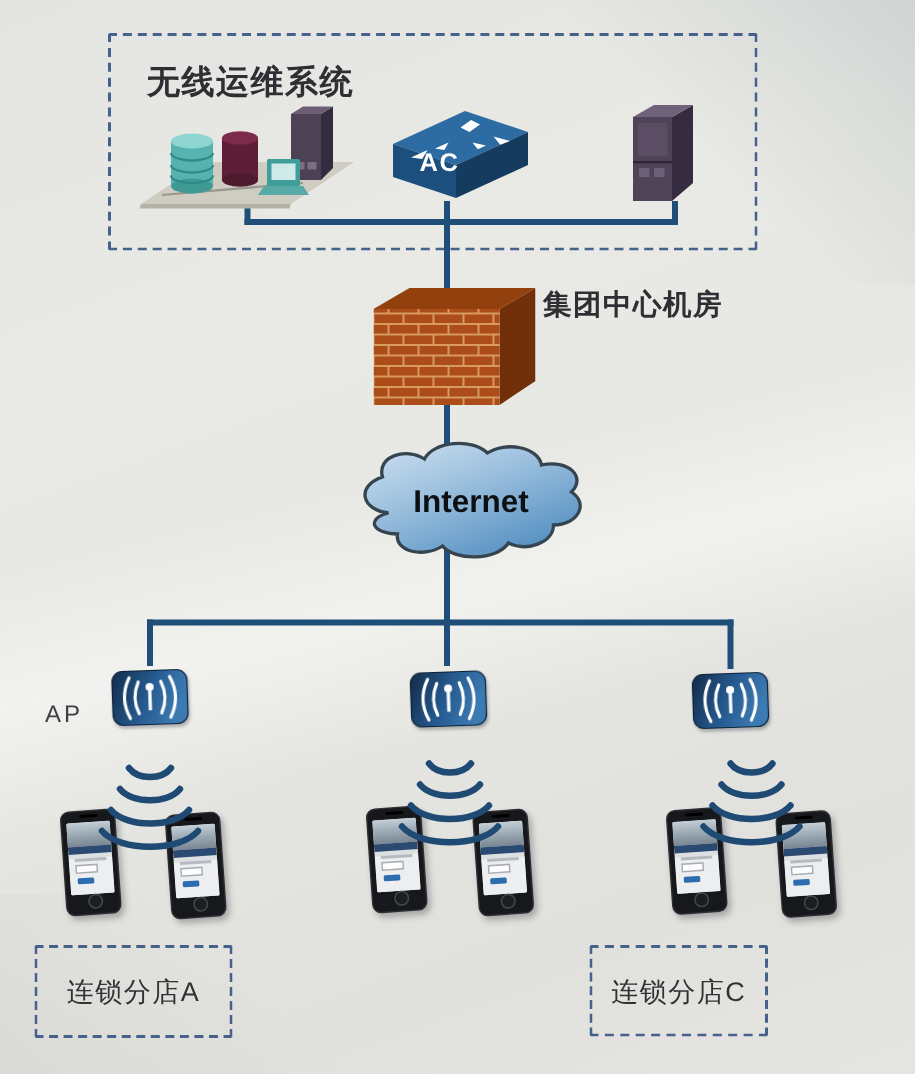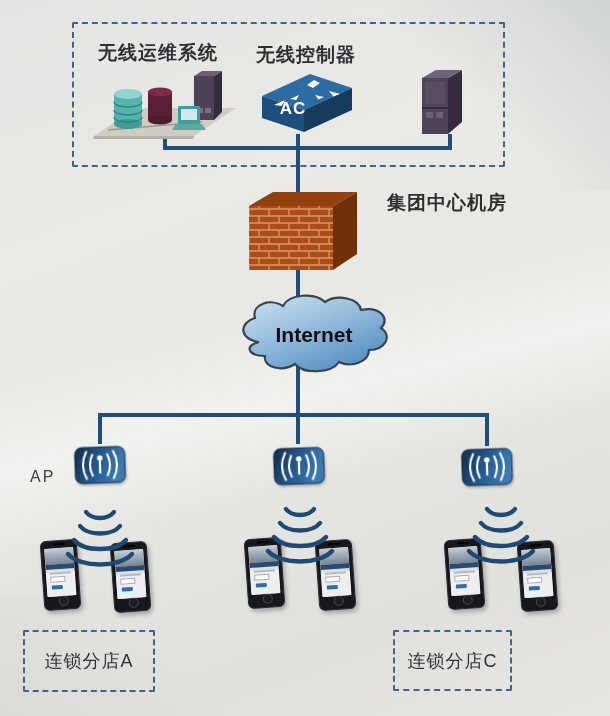--- a/index.html
+++ b/index.html
@@ -11,22 +11,22 @@
   .sheen{position:absolute;z-index:0;pointer-events:none;}
   .sheen-tr{right:-40px;top:-30px;width:300px;height:220px;
     background:linear-gradient(225deg,#c9cfcd 0%,rgba(201,207,205,0) 60%);}
   .sheen-diag{left:-80px;top:300px;width:820px;height:180px;transform:rotate(-14deg);
     background:linear-gradient(180deg,rgba(255,255,255,0) 0%,rgba(255,255,255,0.45) 50%,rgba(255,255,255,0) 100%);}
   .sheen-bl{left:-30px;bottom:-20px;width:260px;height:140px;
     background:linear-gradient(45deg,#d8d8d4 0%,rgba(216,216,212,0) 70%);}
 
   .dashedbox{position:absolute;border:2px dashed #46618c;border-radius:2px;z-index:1;}
   .lbl{position:absolute;color:#2d2f33;font-weight:600;letter-spacing:1px;z-index:3;white-space:nowrap;}
-  .lbl-sys{font-size:19px;font-family:Liberation Serif, serif;}
-  .lbl-dc{font-size:19px;margin-left:25px;}
+  .lbl-sys{font-size:22px;font-family:Liberation Serif, serif;}
+  .lbl-dc{font-size:19px;}
   .lbl-ap{font-size:16px;font-weight:500;color:#3d4145;letter-spacing:2px;}
   .lbl-branch{font-size:18px;font-weight:500;color:#303236;letter-spacing:1px;text-align:right;}
 
   .line{position:absolute;background:#1f4e79;z-index:1;}
 
   .iconwrap{position:absolute;z-index:2;}
   .ac-text{position:absolute;z-index:3;color:#fff;font-weight:bold;font-size:17px;
     letter-spacing:1px;text-align:center;}
 
   .cloudwrap{position:absolute;left:231px;top:292px;width:166px;height:86px;z-index:2;text-align:right;}
@@ -60,21 +60,20 @@
 
 <div class="stage">
 
   <div class="sheen sheen-tr"></div>
   <div class="sheen sheen-diag"></div>
   <div class="sheen sheen-bl"></div>
 
   <div class="dashedbox" style="left:72px;top:22px;width:429px;height:141px;"></div>
 
   <div class="lbl lbl-sys" style="left:98px;top:40px;">无线运维系统</div>
-  <div class="lbl lbl-sys" style="left:256px;top:42px;">无线控制器</div>
 
   <div class="iconwrap" style="left:90px;top:66px;width:150px;height:84px;">
     <svg width="150" height="84" viewBox="0 0 150 84">
       <polygon points="4,70 46,42 146,42 104,70" fill="#cfccc2"></polygon>
       <polygon points="4,70 104,70 103,73 3,73" fill="#b4b1a7"></polygon>
       <path d="M18 64 L112 56" stroke="#9a978d" stroke-width="1.5" fill="none"></path>
       <rect x="104" y="10" width="20" height="44" fill="#4d4156"></rect>
       <polygon points="124,10 132,5 132,46 124,54" fill="#352b3e"></polygon>
       <polygon points="104,10 112,5 132,5 124,10" fill="#6b5e75"></polygon>
       <rect x="107" y="42" width="6" height="5" fill="#7a6d84"></rect>

